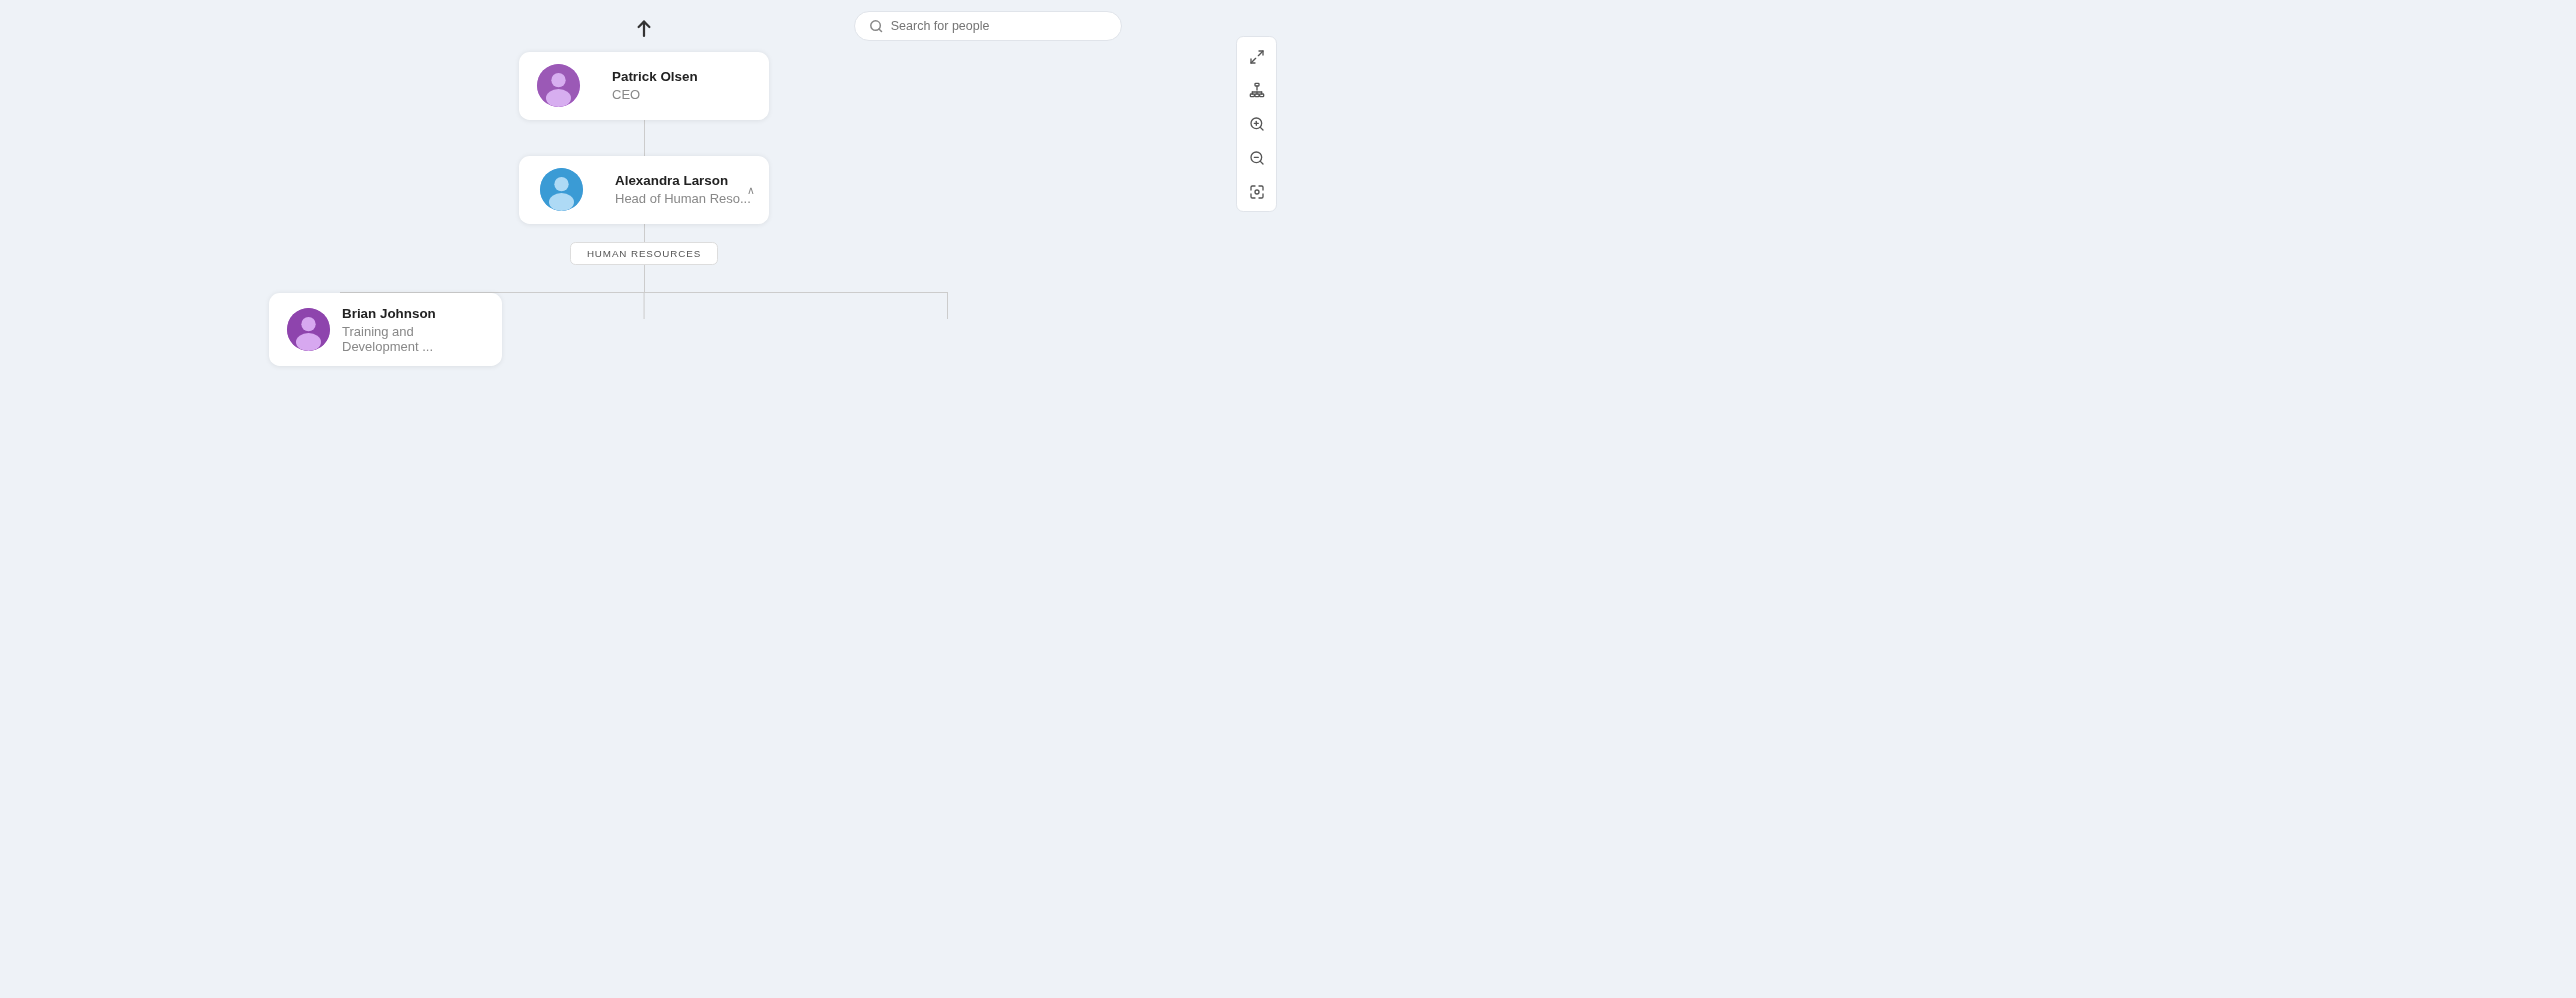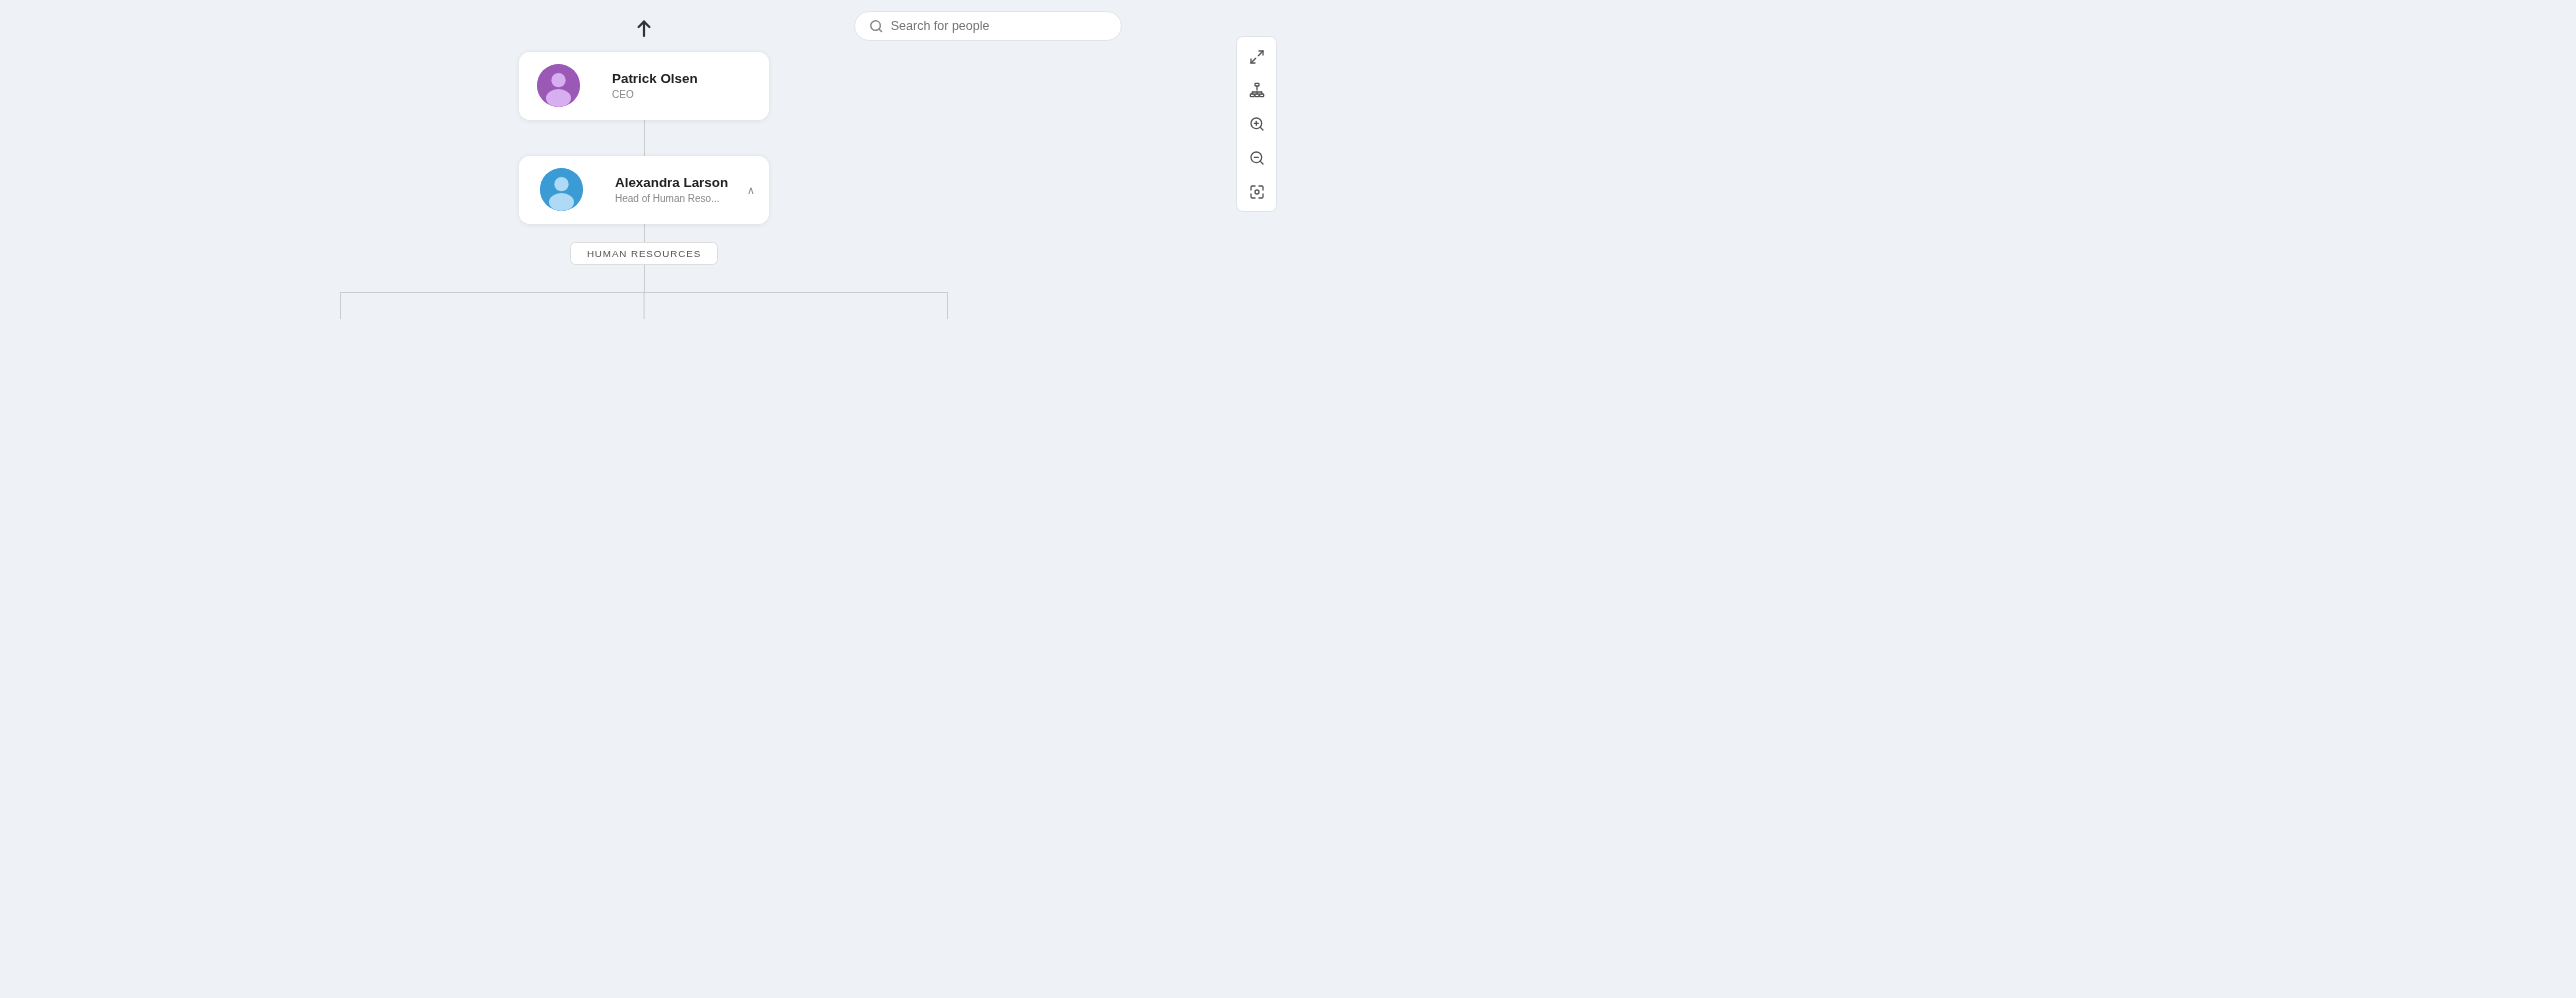--- a/index.html
+++ b/index.html
@@ -135,21 +135,21 @@
     }
 
     .person-name {
       font-size: 13.4px;
       font-weight: 600;
       color: #222;
       margin-bottom: 2.7px;
     }
 
     .person-role {
-      font-size: 10px;
+      font-size: 13px;
       color: #888;
     }
 
     .card-chevron {
       color: #888;
       font-size: 10.7px;
       position: absolute;
       right: 14.3px;
       top: 50%;
       transform: translateY(-50%);
@@ -288,18 +288,33 @@
 
       <div style="position:absolute; left:50%; top:0; width:0.9px; height:27px; background:#ccc; transform:translateX(-50%);"></div>
 
       <div style="position:absolute; right:0; top:0; width:0.9px; height:27px; background:#ccc;"></div>
     </div>
 
     <div style="display:flex; gap:0; width:751px; justify-content:space-between; margin-top:0px;">
 
 
 
+      <div style="display:flex; flex-direction:column; align-items:center;">
+        <div class="person-card medium">
+          <div class="avatar" style="background: linear-gradient(135deg, #8e44ad, #9b59b6);">
+            <svg width="43" height="43" viewBox="0 0 48 48">
+              <circle cx="24" cy="24" r="24" fill="#8e44ad"></circle>
+              <circle cx="24" cy="18" r="8" fill="#d7a8f0"></circle>
+              <ellipse cx="24" cy="38" rx="14" ry="10" fill="#d7a8f0"></ellipse>
+            </svg>
+          </div>
+          <div class="person-info">
+            <div class="person-name">Brian Johnson</div>
+            <div class="person-role">Training and Development ...</div>
+          </div>
+        </div>
+      </div>
 
     </div>
   </div>
 
 </div>
 
 
 </body></html>

